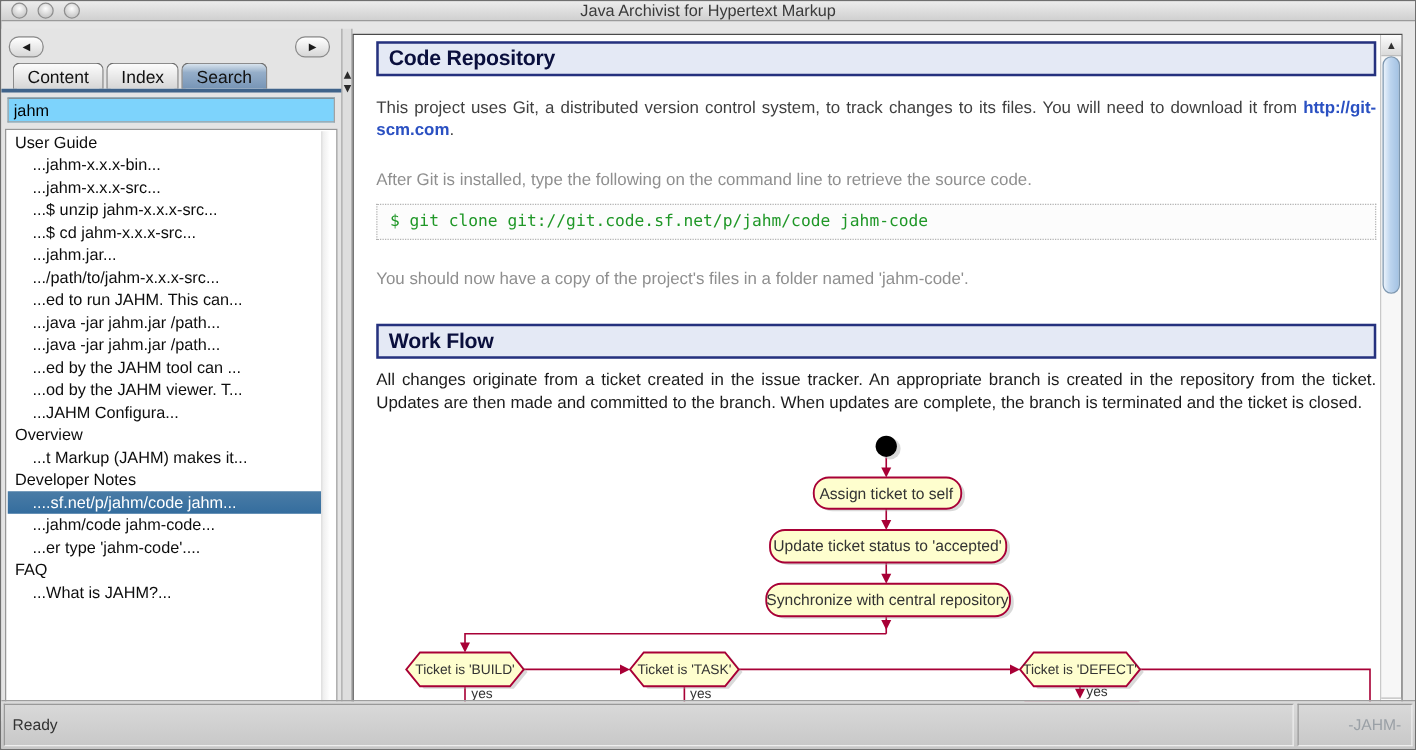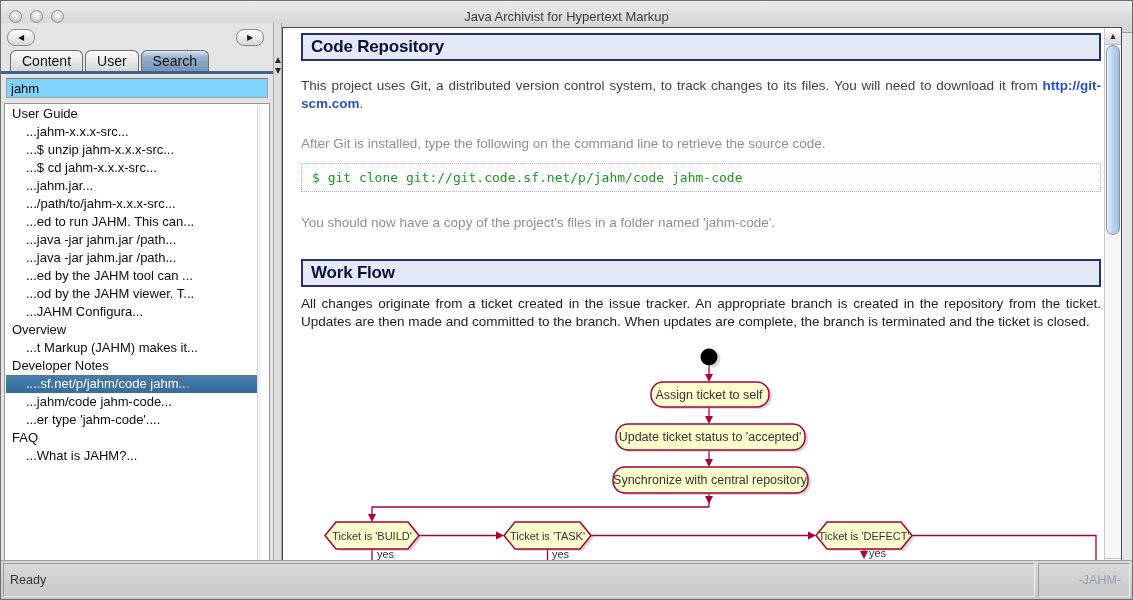--- a/index.html
+++ b/index.html
@@ -1,20 +1,20 @@
 <!DOCTYPE html>
 <html><head>
 <meta charset="utf-8">
 <style>
   * { margin:0; padding:0; box-sizing:border-box; }
   html,body { width:1133px; height:600px; font-family:"Liberation Sans", sans-serif; }
   .window { position:relative; width:1133px; height:600px; background:#e6e6e6; border:1px solid #6f6f6f; overflow:hidden; }
 
   
-  .titlebar { position:absolute; top:0; left:0; right:0; height:32px;
+  .titlebar { position:absolute; top:0; left:0; right:0; height:16px;
     background:linear-gradient(#ececec,#d0d0d0); border-bottom:1px solid #9a9a9a;
     display:flex; align-items:center; }
   .traffic { display:flex; gap:8px; margin-left:8px; }
   .tl-btn { width:13px; height:13px; border-radius:50%; border:1px solid #8e8e8e;
     background:radial-gradient(circle at 50% 35%, #fdfdfd, #cccccc 70%); }
   .title-text { position:absolute; left:0; right:0; text-align:center; font-size:13px; color:#3a3a3a; }
 
   
   .main { position:absolute; top:22px; left:0; right:0; bottom:22px; }
 
@@ -109,34 +109,37 @@
   </div>
 
   <div class="main">
 
     <div class="sidebar">
       <div class="nav-btn nav-back">◀</div>
       <div class="nav-btn nav-fwd">▶</div>
 
       <div class="tabs">
         <div class="tab">Content</div>
-        <div class="tab">User</div>
+        <div class="tab">Index</div>
         <div class="tab selected">Search</div>
       </div>
       <div class="tab-underline"></div>
 
       <input class="searchbox" value="jahm" style="">
 
       <div class="listbox">
         <div class="rows">
 
             <div class="row category">
               <span>User Guide</span>
             </div>
 
+            <div class="row item">
+              <span>...jahm-x.x.x-bin...</span>
+            </div>
 
             <div class="row item">
               <span>...jahm-x.x.x-src...</span>
             </div>
 
             <div class="row item">
               <span>...$ unzip jahm-x.x.x-src...</span>
             </div>
 
             <div class="row item">

